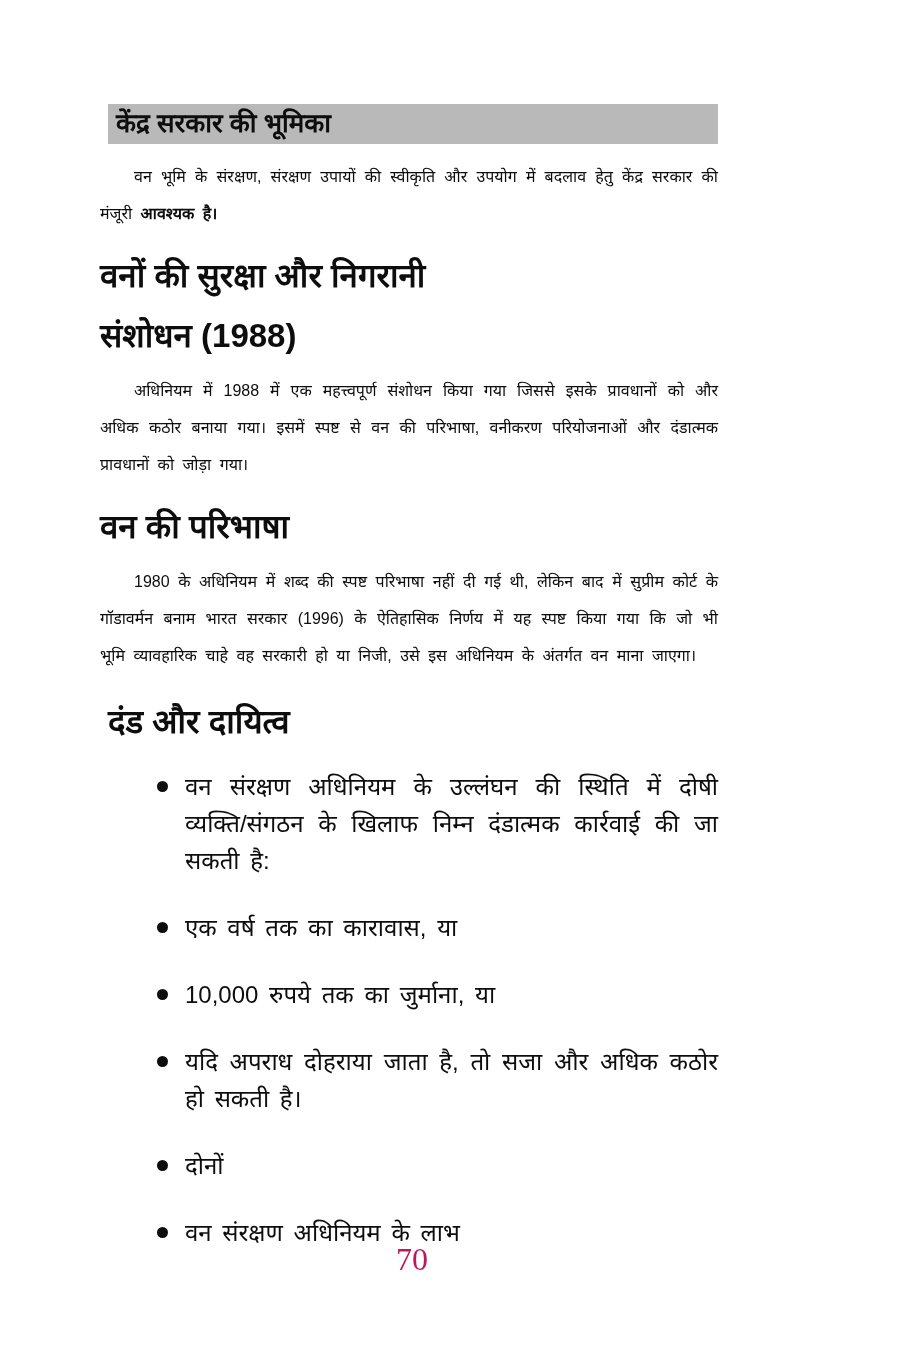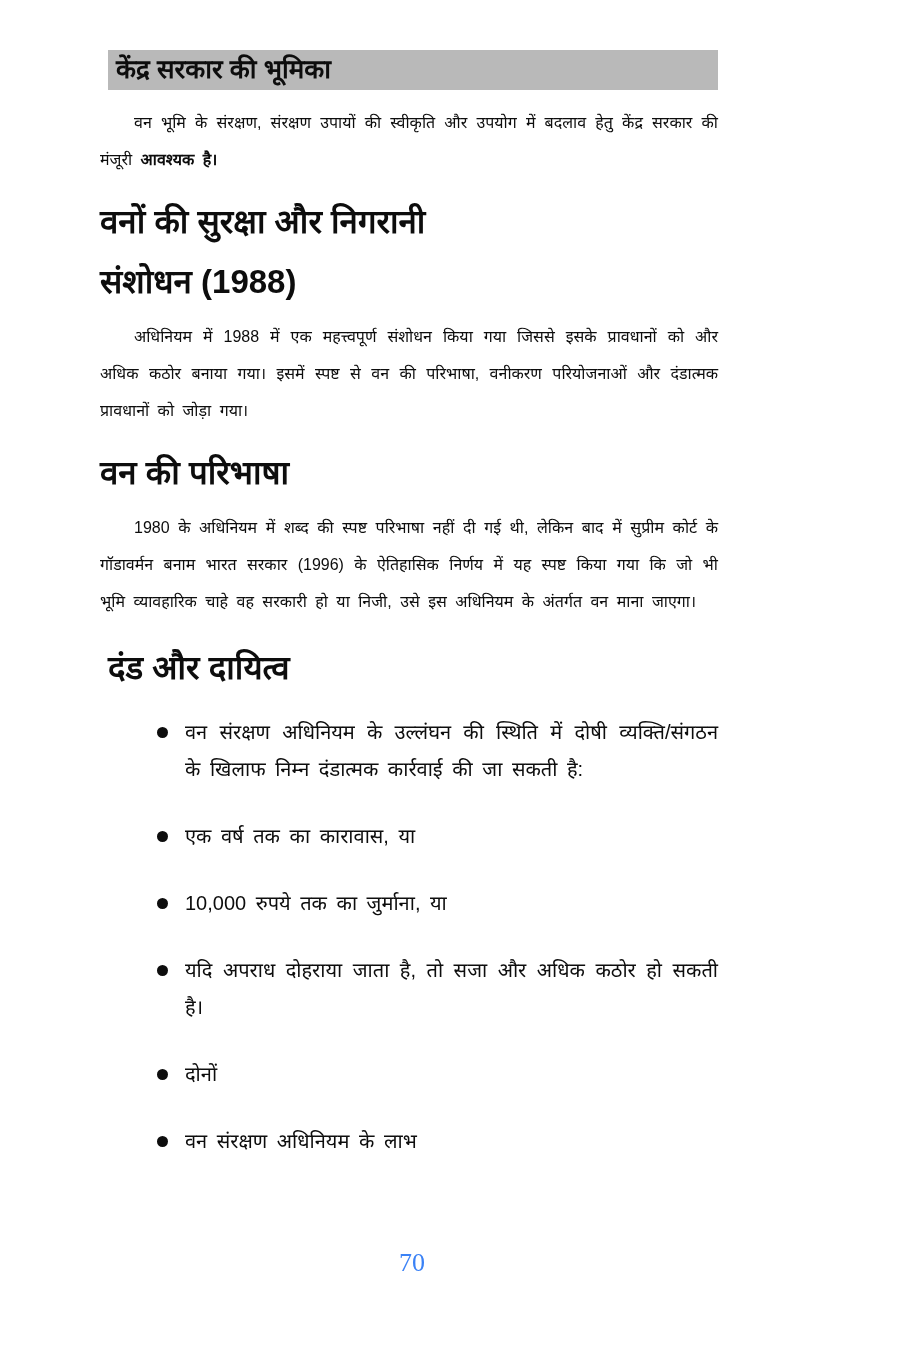--- a/index.html
+++ b/index.html
@@ -6,21 +6,21 @@
     margin: 0;
     padding: 0;
     background: #ffffff;
   }
   .page {
     position: relative;
     width: 824px;
     height: 1350px;
     background: #ffffff;
     box-sizing: border-box;
-    padding: 50px 106px 0 100px;
+    padding: 104px 106px 0 100px;
     font-family: "Liberation Sans", "DejaVu Sans", sans-serif;
     color: #0d0d0d;
     overflow: hidden;
   }
   .banner {
     background: #b9b9b9;
     font-weight: bold;
     font-size: 26px;
     line-height: 38px;
     padding: 0 8px 2px 8px;
@@ -47,21 +47,21 @@
   .bold {
     font-weight: bold;
   }
   ul.penalty-list {
     list-style: none;
     margin: 30px 0 0 0;
     padding: 0 0 0 55px;
   }
   ul.penalty-list li {
     position: relative;
-    font-size: 20px;
+    font-size: 24px;
     line-height: 37px;
     text-align: justify;
     word-spacing: 4px;
     padding-left: 30px;
     margin-bottom: 30px;
   }
   ul.penalty-list li::before {
     content: "";
     position: absolute;
     left: 2px;
@@ -71,22 +71,22 @@
     border-radius: 50%;
     background: #0d0d0d;
   }
   .page-number {
     position: absolute;
     left: 0;
     right: 0;
     bottom: 72px;
     text-align: center;
     font-family: "Liberation Serif", "DejaVu Serif", serif;
-    font-size: 26px;
-    color: #3b82f6;
+    font-size: 32px;
+    color: #be185d;
   }
 </style>
 </head>
 <body>
 
 <div class="page">
 
   <div class="banner">केंद्र सरकार की भूमिका</div>
 
   <p class="body-text"><span>वन भूमि के संरक्षण, संरक्षण उपायों की स्वीकृति और उपयोग में बदलाव हेतु केंद्र सरकार की मंजूरी </span><span class="bold">आवश्यक है।</span></p>

